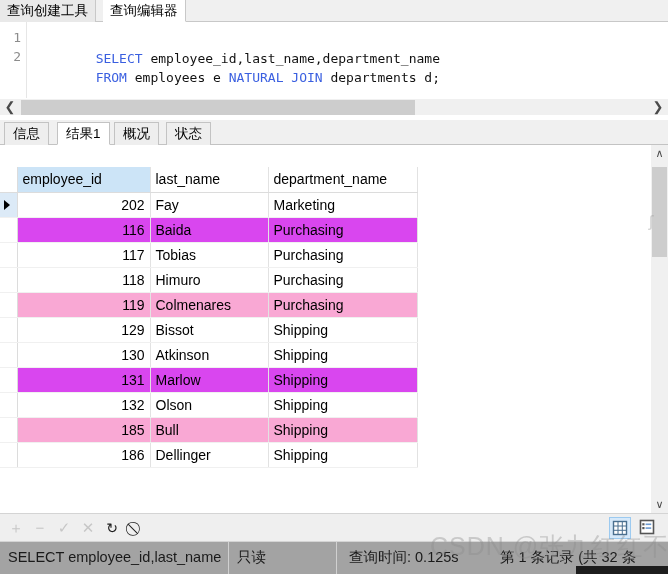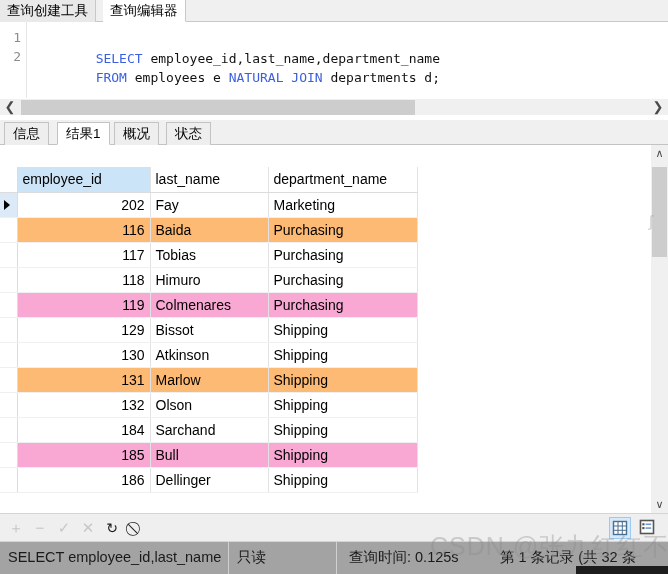--- a/index.html
+++ b/index.html
@@ -216,21 +216,21 @@
   .caret {
     position: absolute;
     left: 4px; top: 50%;
     margin-top: -5px;
     width: 0; height: 0;
     border-left: 6px solid #000000;
     border-top: 5px solid transparent;
     border-bottom: 5px solid transparent;
   }
   td.num { text-align: right; }
-  tr.band-grey td:not(.marker) { background: #fdba74; margin-left: 20px; }
+  tr.band-grey td:not(.marker) { background: #d946ef; margin-left: 20px; }
   tr.band-blue td:not(.marker) { background: #f9a8d4; }
 
   
   .v-scroll {
     position: absolute;
     right: 0; top: 145px;
     width: 17px; height: 368px;
     background: #f0f0f0;
     box-sizing: border-box;
   }
@@ -461,26 +461,20 @@
             <td class="num">131</td>
             <td>Marlow</td>
             <td>Shipping</td>
           </tr>
           <tr>
             <td class="marker"></td>
             <td class="num">132</td>
             <td>Olson</td>
             <td>Shipping</td>
           </tr>
-          <tr>
-            <td class="marker"></td>
-            <td class="num">184</td>
-            <td>Sarchand</td>
-            <td>Shipping</td>
-          </tr>
           <tr class="band-blue">
             <td class="marker"></td>
             <td class="num">185</td>
             <td>Bull</td>
             <td>Shipping</td>
           </tr>
           <tr>
             <td class="marker"></td>
             <td class="num">186</td>
             <td>Dellinger</td>

